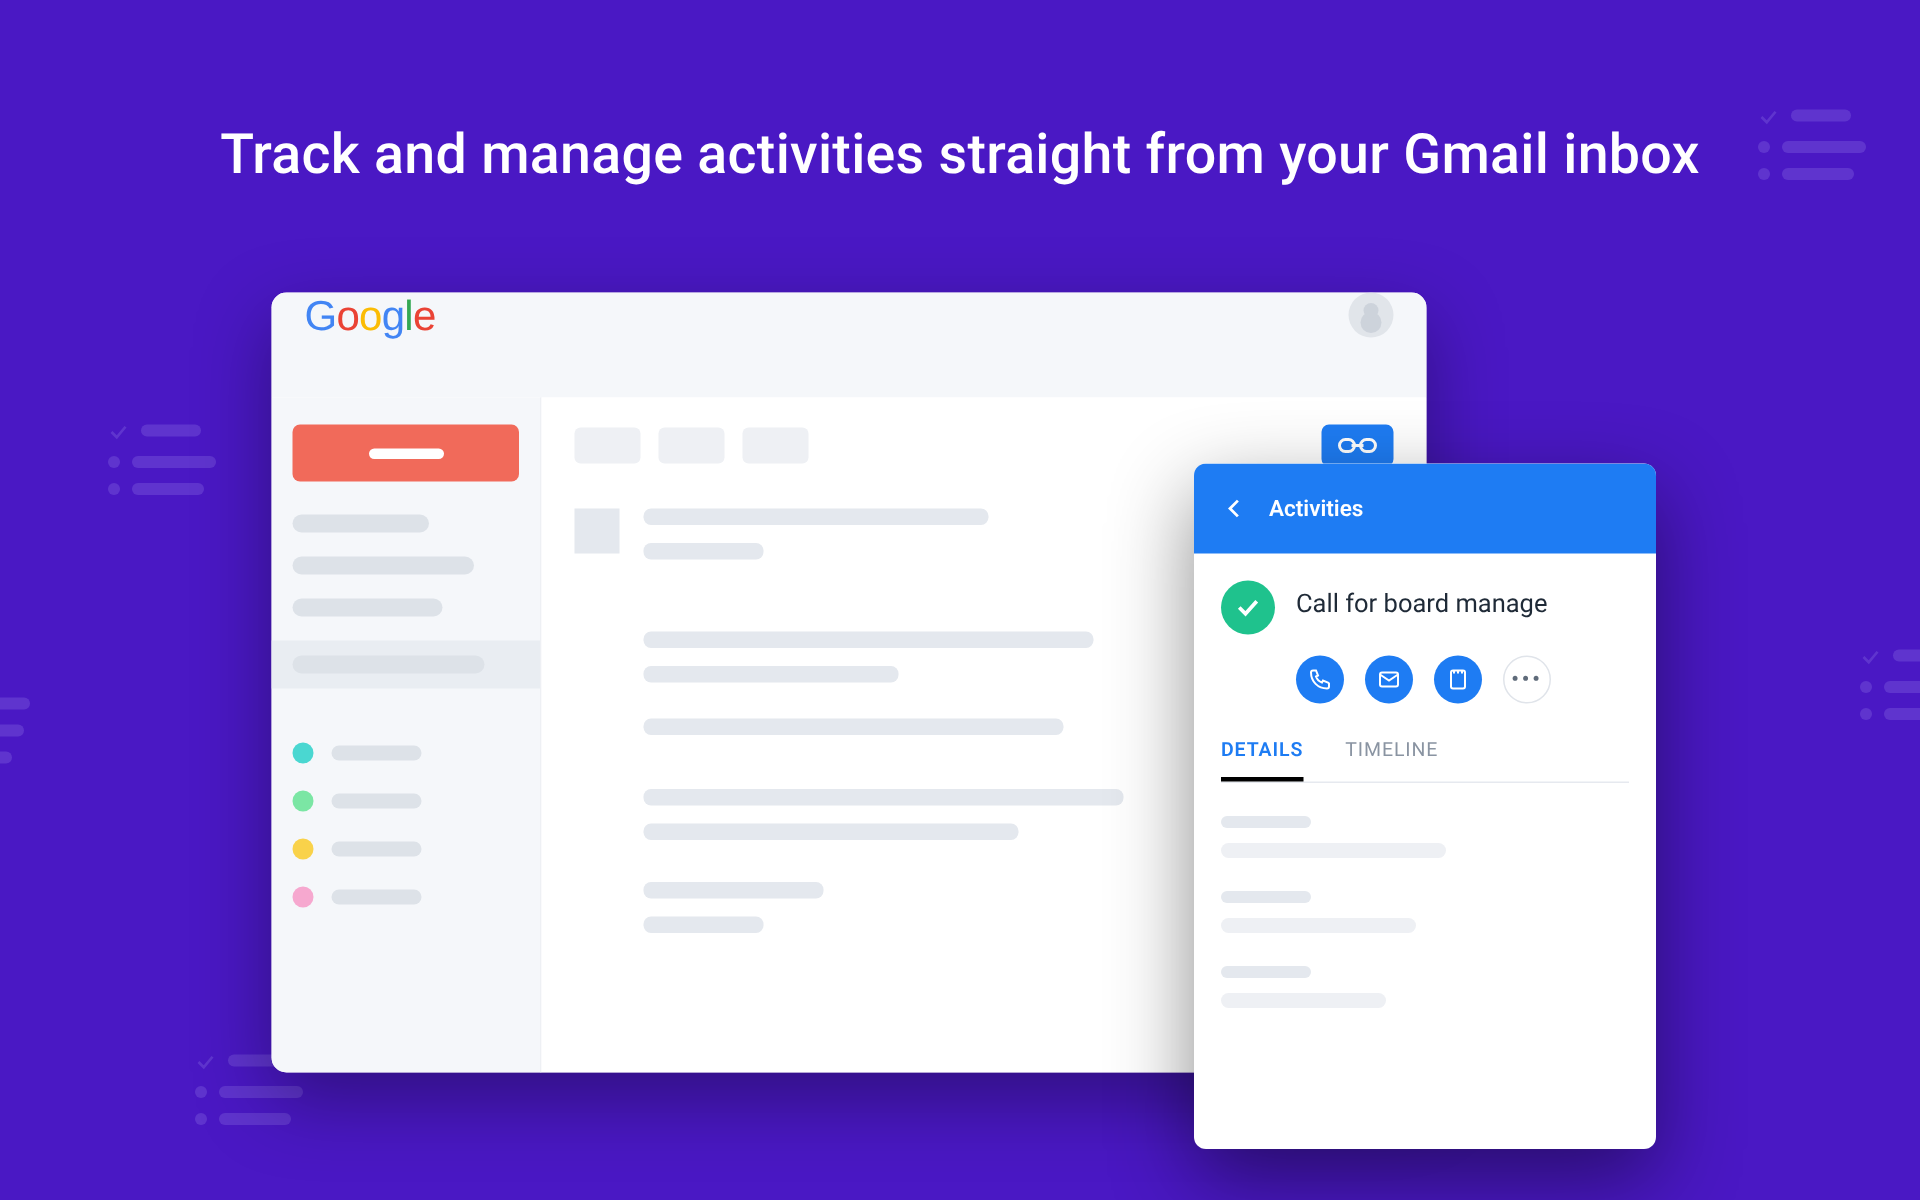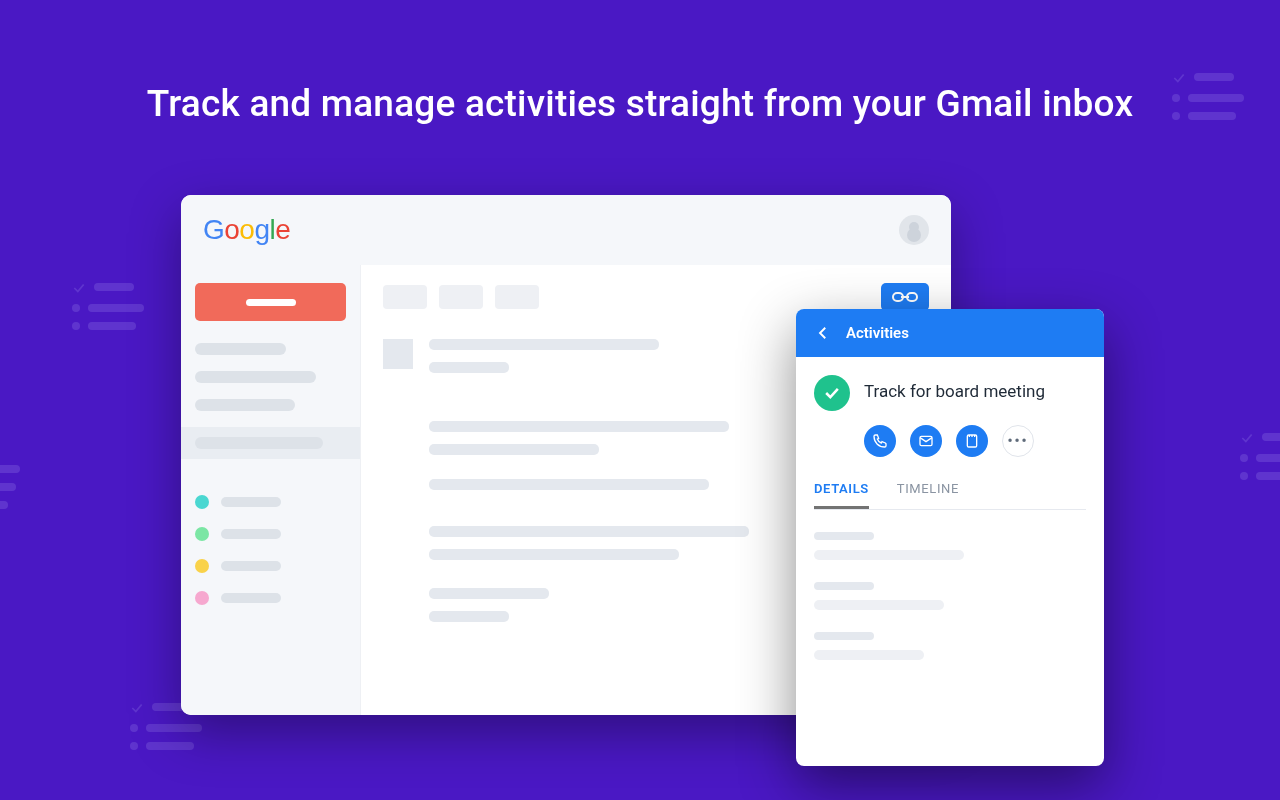--- a/index.html
+++ b/index.html
@@ -14,21 +14,21 @@
   .deco .chk svg { width: 14px; height: 14px; stroke: #a99af1; }
   .deco .bar { height: 8px; border-radius: 4px; background: #a99af1; }
 
   .headline { position: absolute; top: 82px; left: 0; width: 100%; text-align: center; color: #fff; font-size: 37px; font-weight: 500; letter-spacing: .2px; }
 
   .gmail-window {
     position: absolute; top: 195px; left: 181px; width: 770px; height: 520px;
     background: #fff; border-radius: 10px; box-shadow: 0 18px 50px rgba(0,0,0,.35);
     overflow: hidden;
   }
-  .gmail-header { height: 70px; background: #f5f7fa; display: flex; align-items: center; padding: 0 22px; }
+  .gmail-header { height: 70px; background: #f5f7fa; display: flex; padding: 0 22px; }
   .google-logo { font-size: 28px; font-weight: 500; letter-spacing: -.5px; font-family: Arial, sans-serif; }
   .google-logo span:nth-child(1){color:#4285F4;}
   .google-logo span:nth-child(2){color:#EA4335;}
   .google-logo span:nth-child(3){color:#FBBC05;}
   .google-logo span:nth-child(4){color:#4285F4;}
   .google-logo span:nth-child(5){color:#34A853;}
   .google-logo span:nth-child(6){color:#EA4335;}
   .avatar { width: 30px; height: 30px; border-radius: 50%; background: #e1e5ea; margin-left: auto; position: relative; }
   .avatar::after{ content:""; position:absolute; top:7px; left:10px; width:10px; height:10px; border-radius:50%; background:#cdd3db; box-shadow:0 8px 0 2px #cdd3db; }
 
@@ -55,34 +55,34 @@
   .from-lines { flex:1; }
   .ph { background:#e4e8ee; border-radius:5px; height:11px; margin-bottom:12px; }
   .body-lines { margin-top:36px; padding-left:46px; }
 
   
   .panel {
     position:absolute; top:309px; left:796px; width:308px; height:457px;
     background:#fff; border-radius:8px; box-shadow:0 20px 55px rgba(0,0,0,.45);
     overflow:hidden; display:flex; flex-direction:column;
   }
-  .panel-hdr { height:48px; background:#1e7cf3; display:flex; align-items:center; gap:14px; padding:0 18px; color:#fff; }
+  .panel-hdr { height:60px; background:#1e7cf3; display:flex; align-items:center; gap:14px; padding:0 18px; color:#fff; }
   .panel-hdr .back { width:18px; height:18px; }
   .panel-hdr .title { font-size:15px; font-weight:600; }
   .panel-body { padding:18px; flex:1; }
   .act-head { display:flex; gap:14px; align-items:flex-start; }
   .check-circle { width:36px; height:36px; border-radius:50%; background:#1fc28d; display:flex; align-items:center; justify-content:center; flex-shrink:0; }
   .act-title { font-size:17px; color:#1f2a37; margin-top:6px; }
   .act-icons { display:flex; gap:14px; margin-top:14px; margin-left:50px; }
   .act-icn { width:32px; height:32px; border-radius:50%; display:flex; align-items:center; justify-content:center; }
   .act-icn.blue{ background:#1e7cf3; }
   .act-icn.more{ background:#fff; border:1px solid #e0e4ea; color:#5f6b7a; font-weight:700; letter-spacing:2px; }
   .tabs { display:flex; gap:28px; margin-top:24px; border-bottom:1px solid #e6e9ef; }
   .tab { padding:0 0 10px; font-size:13px; letter-spacing:.6px; color:#8a94a2; cursor:pointer; }
-  .tab.active { color:#1e7cf3; border-bottom:3px solid #737373; font-weight:600; }
+  .tab.active { color:#1e7cf3; border-bottom:3px solid #000000; font-weight:600; }
   .detail-group { margin-top:22px; }
   .dg-label { width:60px; height:8px; background:#e4e8ee; border-radius:4px; margin-bottom:10px; }
   .dg-val { width:150px; height:10px; background:#eef0f4; border-radius:5px; }
 </style>
 </head>
 <body>
 
 <div class="deco" style="top:70px; right:36px;">
   <div class="row">
       <span class="chk"><svg viewBox="0 0 24 24" fill="none" stroke-width="3">
@@ -244,21 +244,21 @@
     </span>
     <span class="title">Activities</span>
   </div>
   <div class="panel-body">
     <div class="act-head">
       <div class="check-circle">
         <svg viewBox="0 0 24 24" width="20" height="20" fill="none" stroke="#fff" stroke-width="3">
             <polyline points="5 12 10 17 19 7"></polyline>
           </svg>
       </div>
-      <div class="act-title">Track for board meeting</div>
+      <div class="act-title">Call for board manage</div>
     </div>
     <div class="act-icons">
       <div class="act-icn blue">
         <svg viewBox="0 0 24 24" width="16" height="16" fill="none" stroke="#fff" stroke-width="2">
             <path d="M21 16v3a2 2 0 0 1-2 2c-9 0-16-7-16-16a2 2 0 0 1 2-2h3l2 5-2 1c1 3 3 5 6 6l1-2 5 2z"></path>
           </svg>
       </div>
       <div class="act-icn blue">
         <svg viewBox="0 0 24 24" width="16" height="16" fill="none" stroke="#fff" stroke-width="2">
             <rect x="3" y="5" width="18" height="14" rx="2"></rect>

